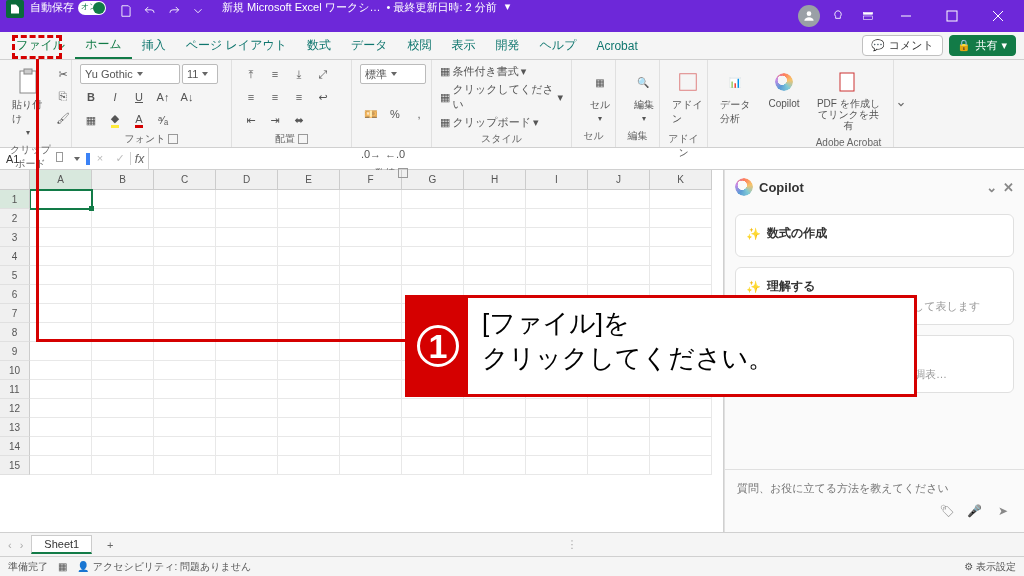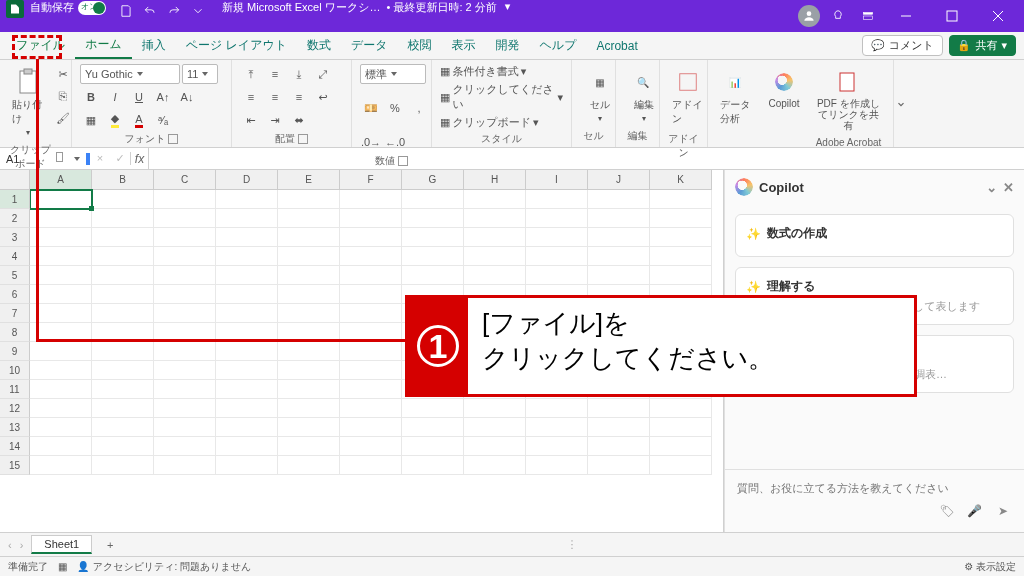--- a/index.html
+++ b/index.html
@@ -266,21 +266,21 @@
         <div class="sbtn">⬌</div>
       </div>
     </div>
     <div class="rgroup-label">
         <span>配置</span>
         <span class="dlg"></span>
       </div>
   </div>
 
   <div class="rgroup" style="width:80px">
-    <div class="rgroup-body" style="flex-direction:column;gap:14px">
+    <div class="rgroup-body" style="flex-direction:column;gap:20px">
       <div class="dropdown" style="width:66px">
           <span>標準</span>
           <span class="caret"></span>
         </div>
       <div class="smallrow">
         <div class="sbtn">💴</div>
         <div class="sbtn">%</div>
         <div class="sbtn">,</div>
       </div>
       <div class="smallrow">

